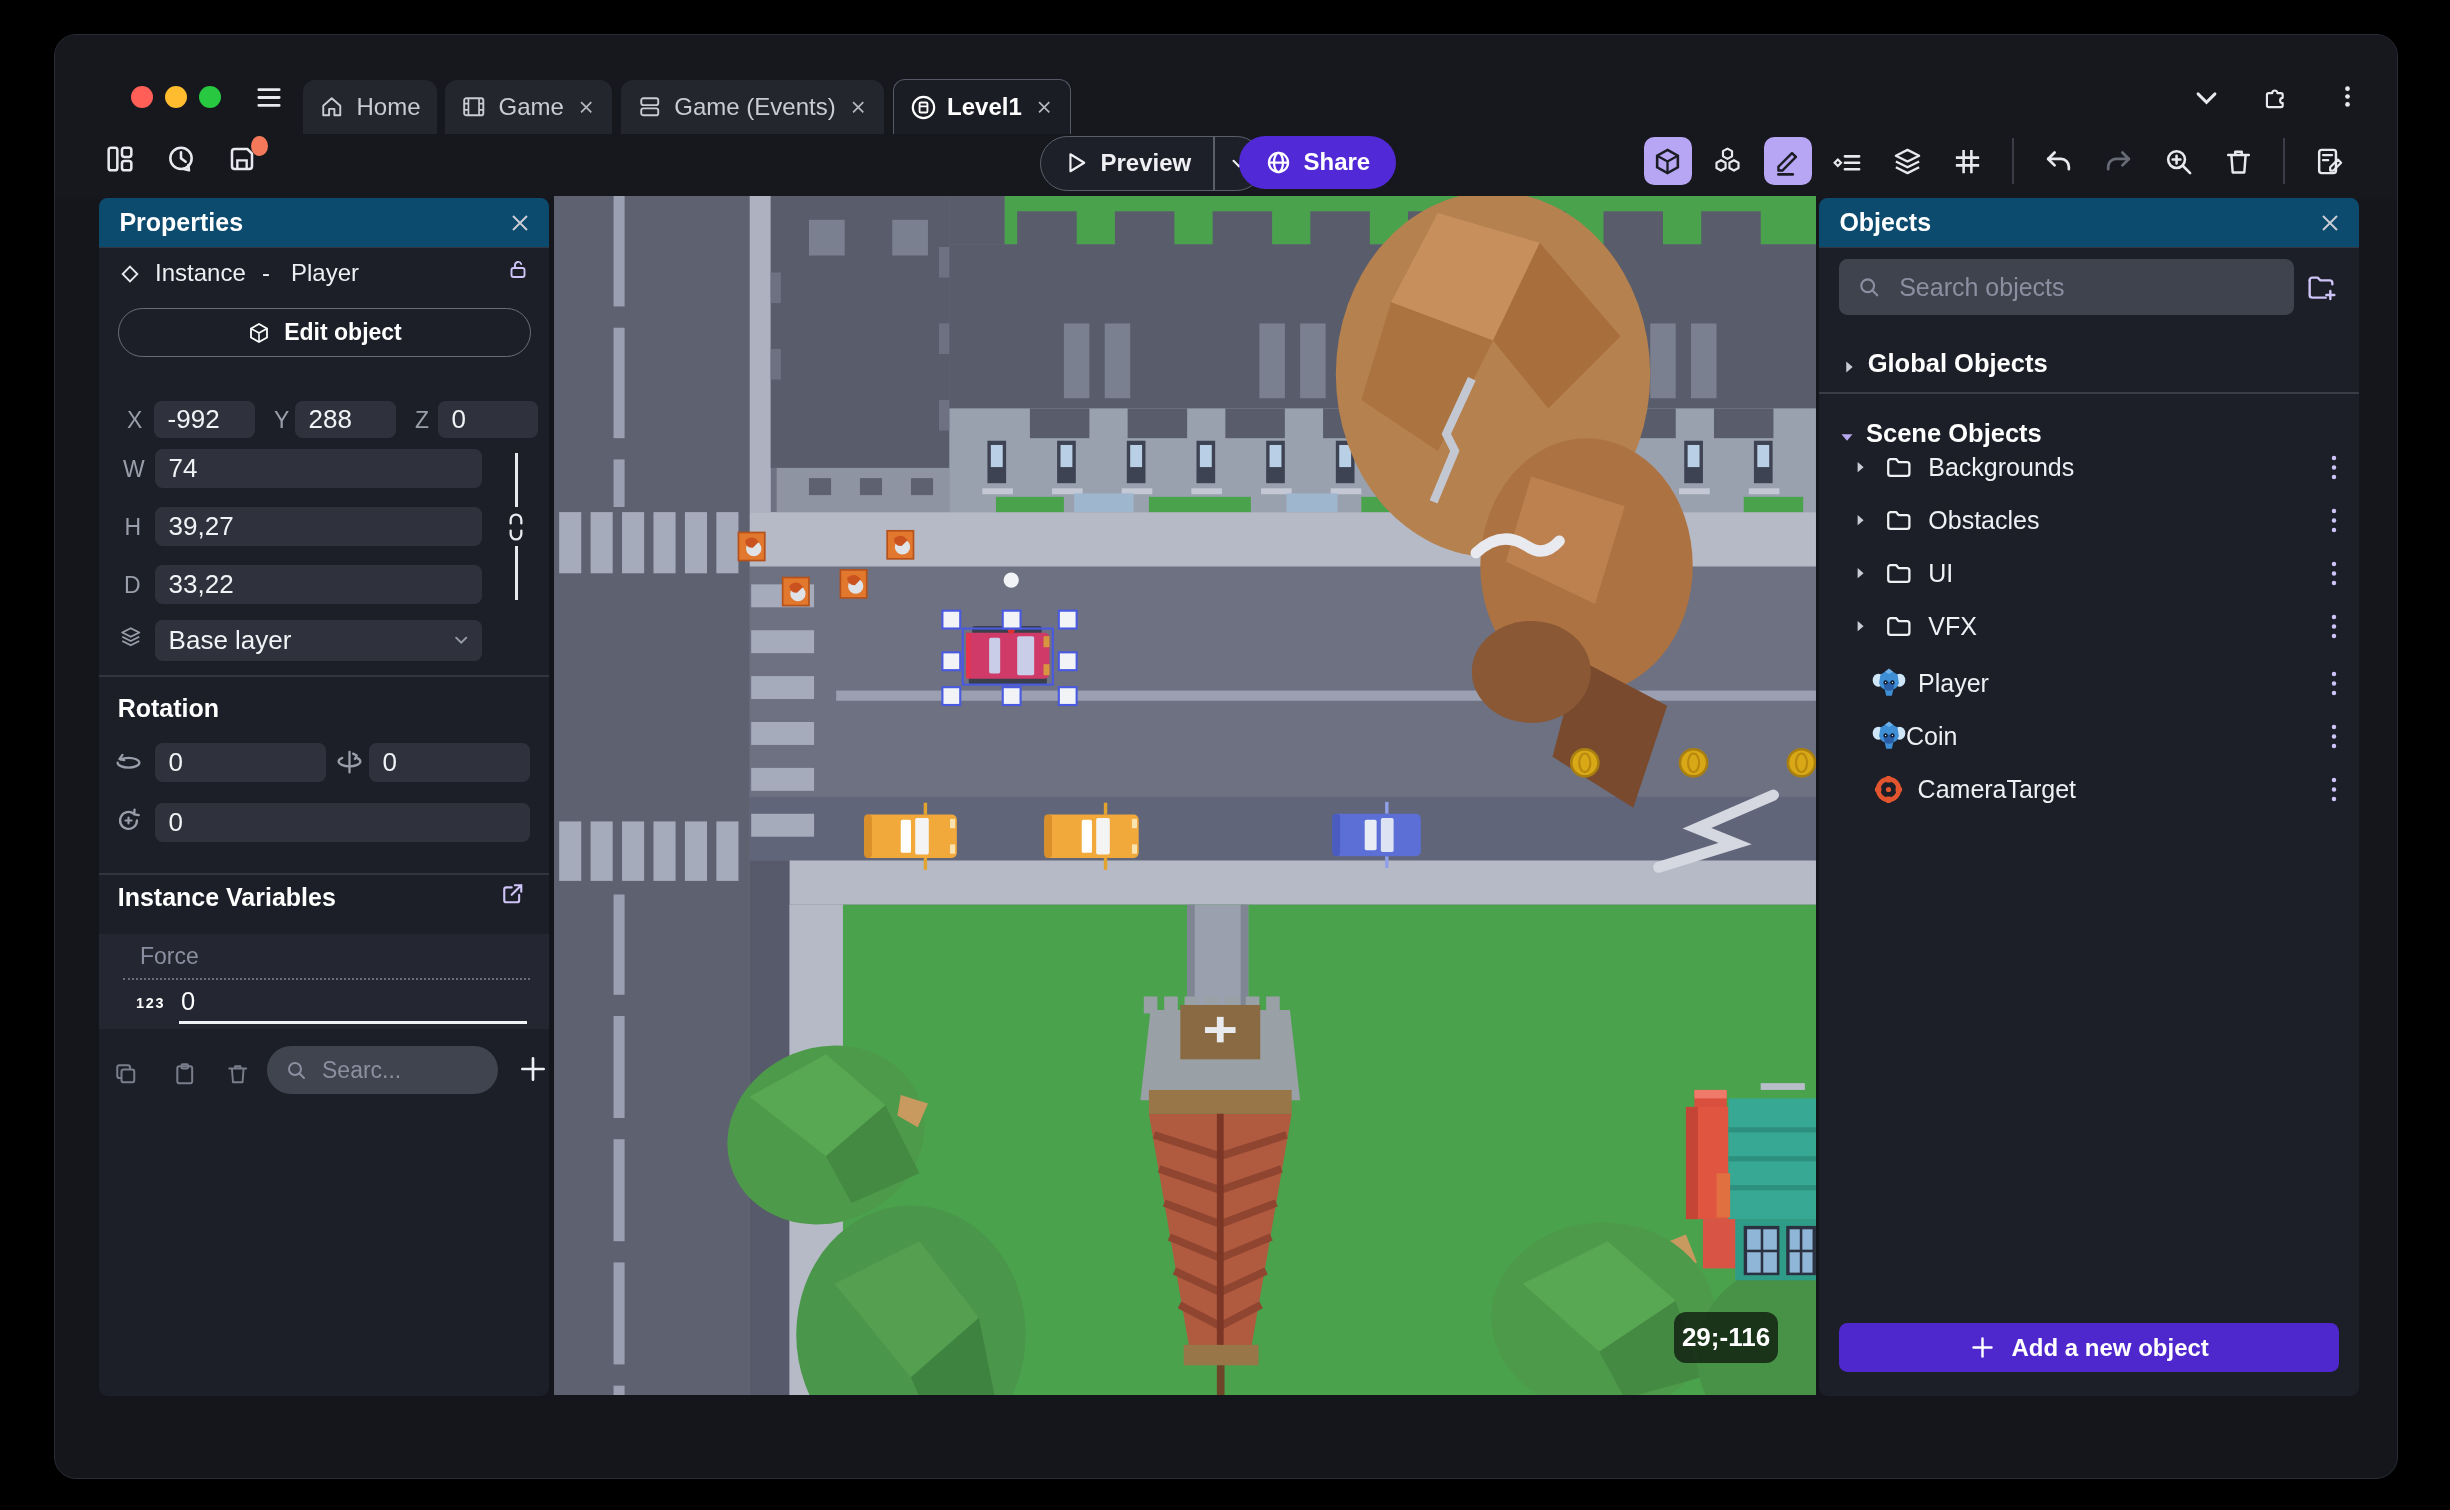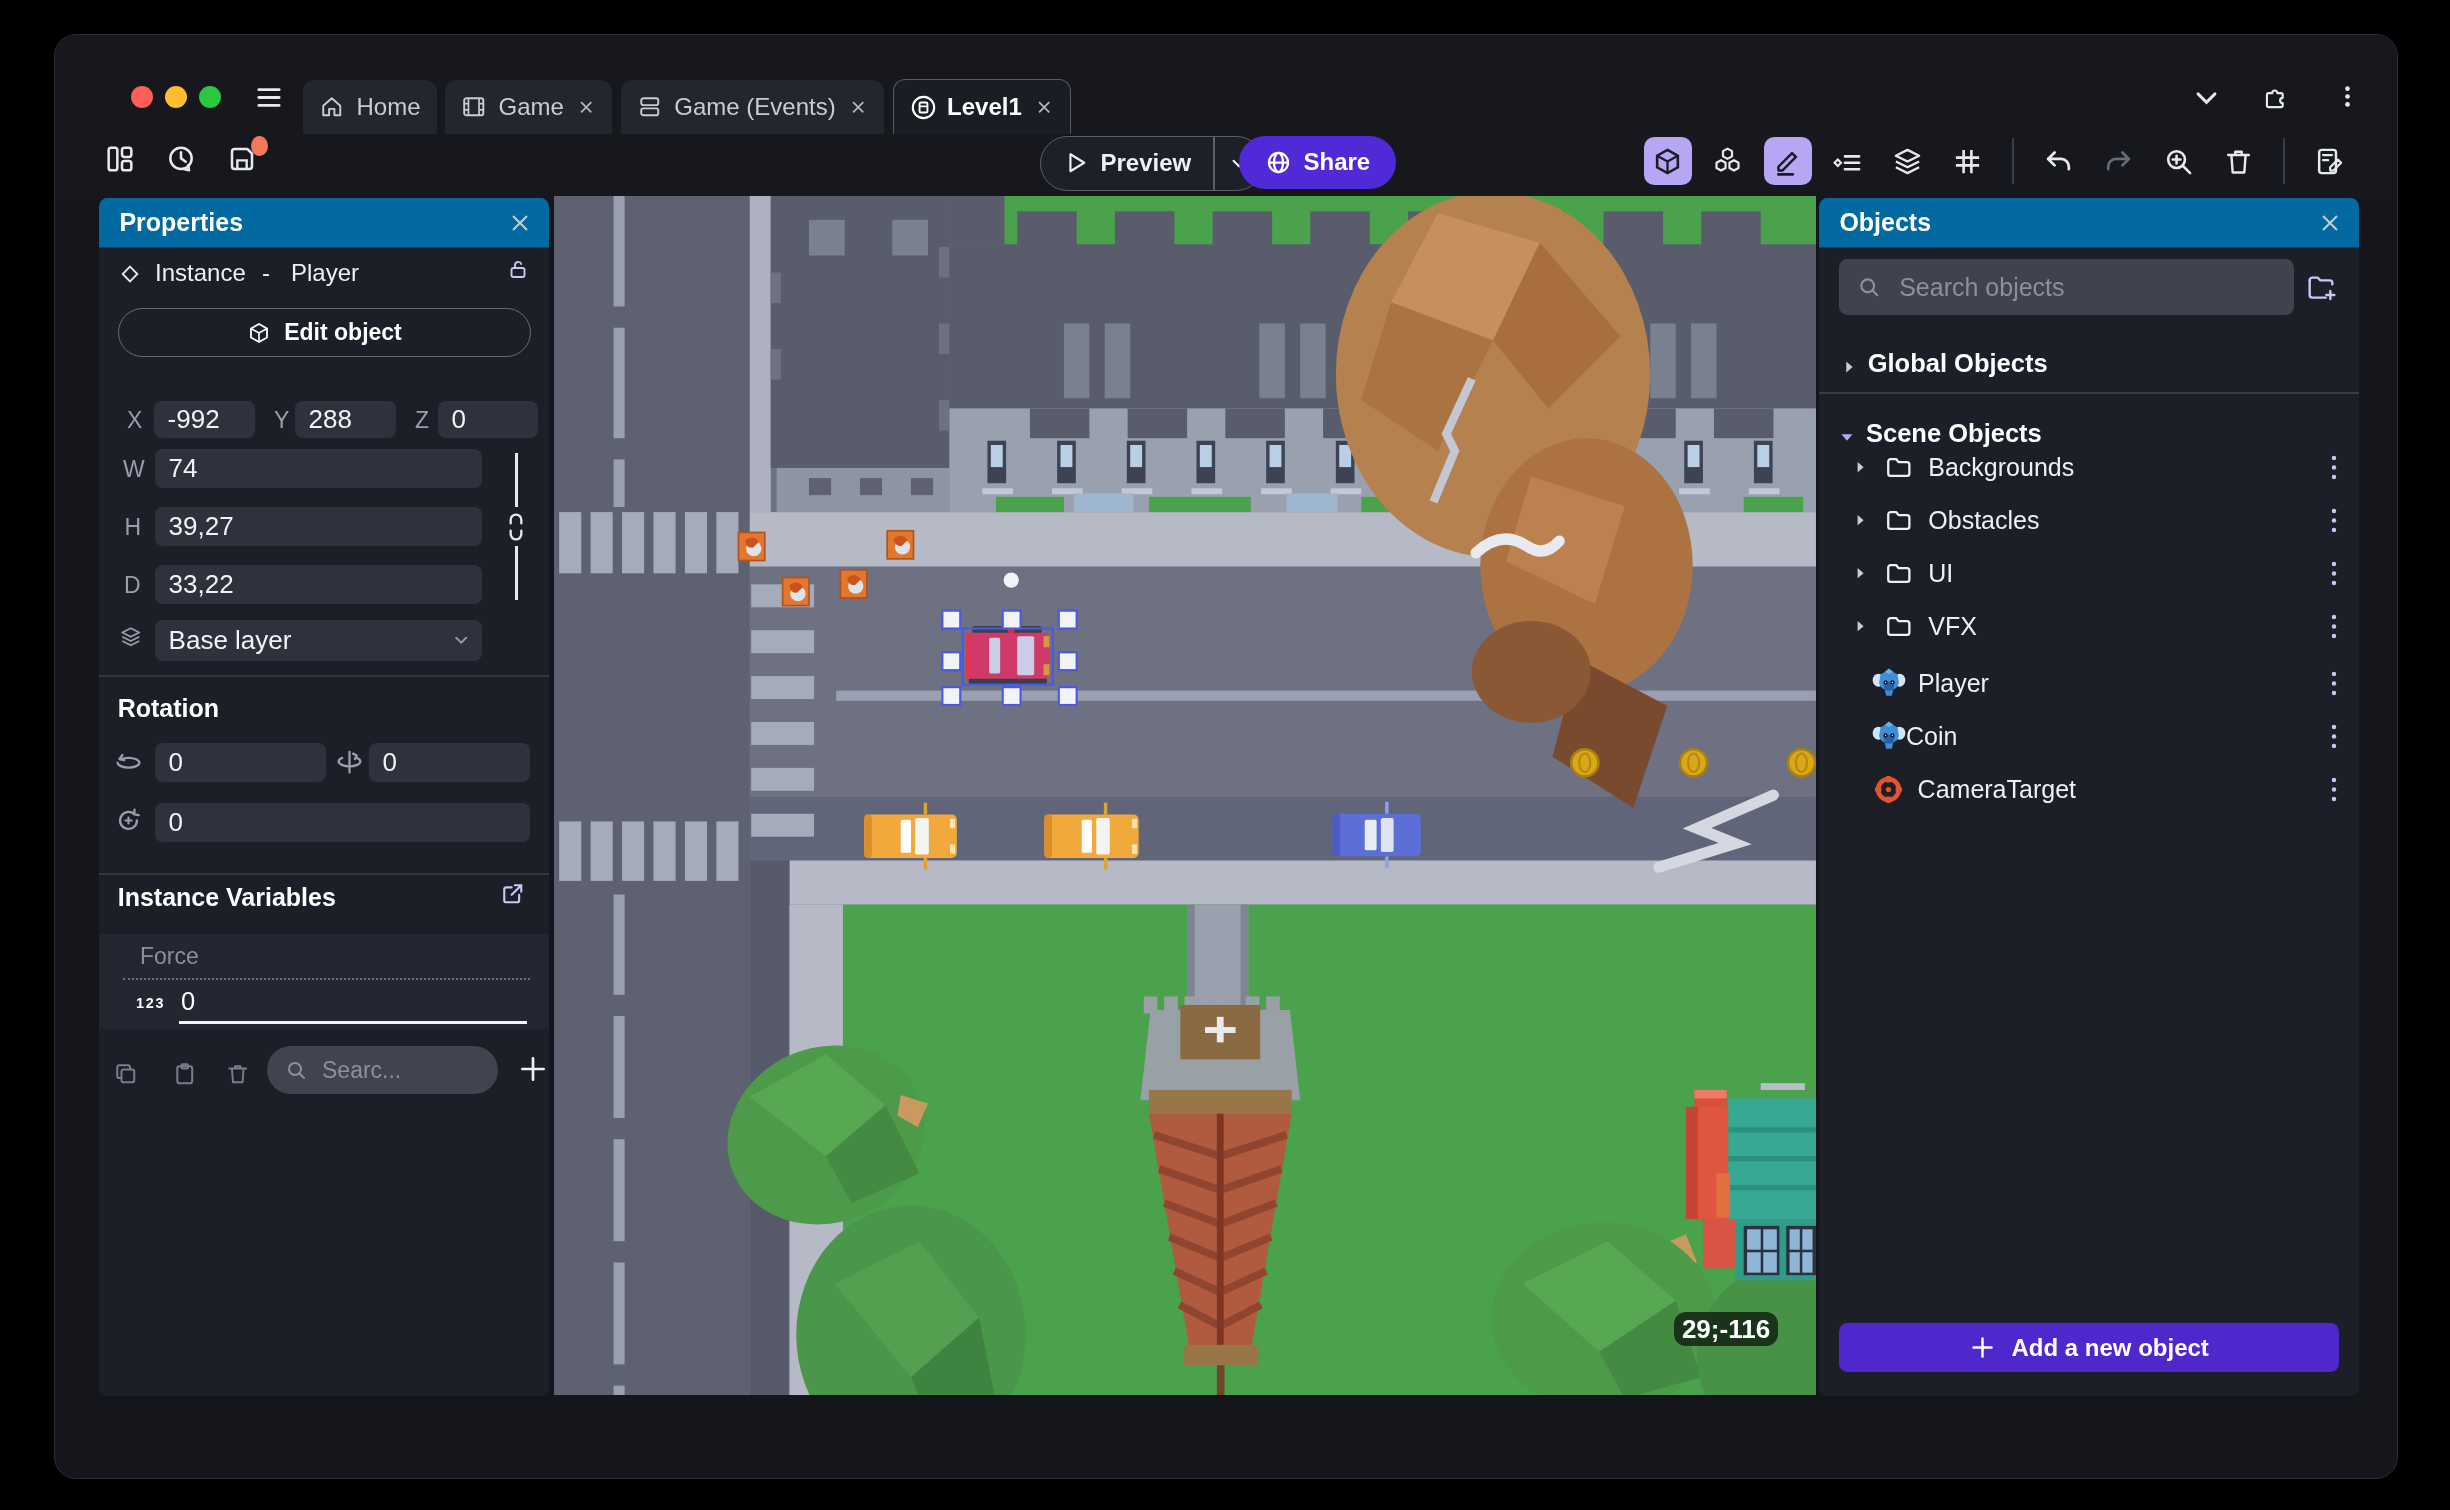--- a/index.html
+++ b/index.html
@@ -31,21 +31,21 @@
   .btn-preview .dd{width:48px;display:flex;align-items:center;justify-content:center;height:100%;}
   .btn-share{position:absolute;left:1184px;top:1.7px;height:53px;padding:0 25.5px;border-radius:849px;
     display:flex;align-items:center;gap:12px;color:#fff;font-size:24px;font-weight:bold;}
   .tb-right{position:absolute;right:44px;top:3.4px;display:flex;gap:12px;align-items:center;color:#e8e9ee;}
   .tbtn2{width:48px;height:48px;border-radius:10.2px;display:flex;align-items:center;justify-content:center;}
   .tbtn2.active{color:#1b1d25;}
   .tbtn2.disabled{color:#676b76;}
   .tb-div{width:1.7px;height:46px;background:#3a3d47;margin:0 8.5px;}
   
   .panel{position:absolute;top:163px;height:1198px;background:#1c1f27;border-radius:8.5px;overflow:hidden;}
-  .panel-head{position:absolute;left:0;top:0;width:100%;height:49px;background:#0369a1;
+  .panel-head{position:absolute;left:0;top:0;width:100%;height:49px;background:#0c4a6e;
     border-bottom:0.8px solid #343741;display:flex;align-items:center;}
   .panel-head .ttl{margin-left:20.4px;color:#fff;font-size:25px;font-weight:bold;}
   .panel-head .close{position:absolute;right:17px;top:12.7px;width:24px;height:24px;color:#c9ccd4;}
   .lbl{color:#9a9eab;font-size:23px;}
   .inp{position:absolute;background:#2f323d;border-radius:7.6px;color:#f2f3f6;font-size:26px;
     display:flex;align-items:center;padding-left:13.6px;box-sizing:border-box;}
   .divider{position:absolute;left:0;width:100%;height:1.7px;background:#323540;}
   .sec-title{position:absolute;color:#fff;font-size:25px;font-weight:bold;}
   .ic{display:inline-block;}
   svg{display:block;}
@@ -74,21 +74,21 @@
   .obj-search input::placeholder{color:#8b8fa0;}
   .grp-row{position:absolute;left:0;width:100%;height:44px;display:flex;align-items:flex-end;gap:8px;}
   .grp-row .ttl{color:#fff;font-size:25.5px;font-weight:bold;}
   .tree-row{position:absolute;left:0;width:100%;height:48px;display:flex;align-items:center;}
   .tree-row .name{color:#eef0f4;font-size:25px;}
   .kebab{position:absolute;right:18.7px;width:12px;height:31px;color:#cfc4f7;}
   .add-btn{position:absolute;left:20.4px;right:20.4px;bottom:24px;height:49px;border-radius:8.5px;
     display:flex;align-items:center;justify-content:center;gap:15.3px;color:#fff;font-size:24px;font-weight:bold;}
   
   .canvas{position:absolute;left:499px;top:161px;width:1262px;height:1199px;background:#6d7181;}
-  .coord-badge{position:absolute;left:1120px;top:1116px;width:104px;height:34px;border-radius:12px;
+  .coord-badge{position:absolute;left:1120px;top:1116px;width:104px;height:51px;border-radius:12px;
     background:rgba(14,26,14,0.78);color:#fff;font-size:26px;font-weight:bold;
     display:flex;align-items:center;justify-content:center;}
 </style>
 </head>
 <body>
 
 <div class="window">
 
   <div class="titlebar">
     <span class="tl" style="left:76px;background:#ff5f57"></span>

